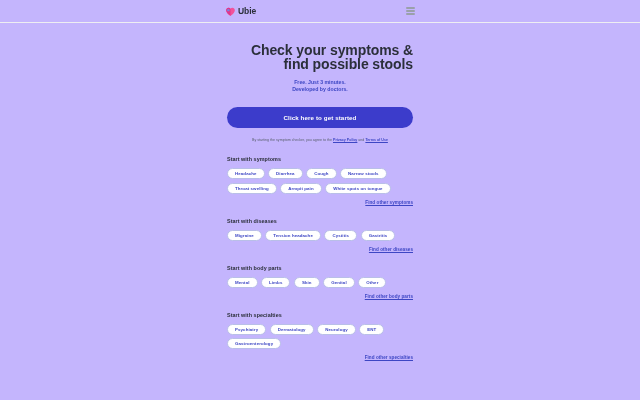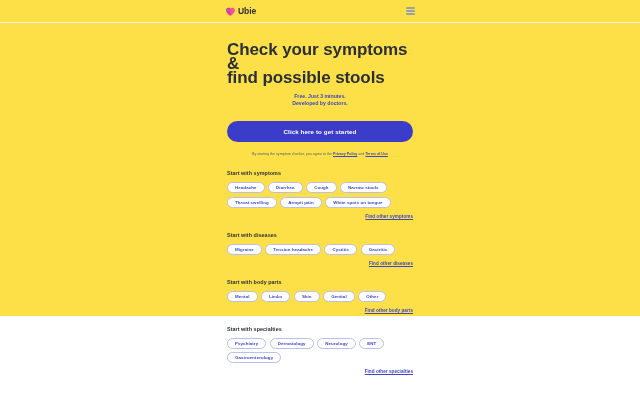--- a/index.html
+++ b/index.html
@@ -13,23 +13,23 @@
 
   body {
     background: #ffffff;
     font-family: "Liberation Sans", sans-serif;
     color: #1f2430;
     -webkit-font-smoothing: antialiased;
   }
 
   .page {
     width: 640px;
-    height: 316px;
+    height: 400px;
     position: relative;
-    background: #fde047;
+    background: #c4b5fd;
   }
 
   
   .site-header {
     height: 23px;
     border-bottom: 1px solid #eeeef2;
     display: flex;
     align-items: center;
     justify-content: center;
   }
@@ -76,24 +76,24 @@
   }
 
   
   .content {
     width: 186px;
     margin: 0 auto;
     padding-top: 20px;
   }
 
   .hero-title {
-    font-size: 17px;
+    font-size: 14px;
     line-height: 14px;
     font-weight: bold;
-    text-align: left;
+    text-align: right;
     color: #2b2f3a;
     letter-spacing: -0.1px;
   }
   .hero-title .line { display: block; }
 
   .hero-sub {
     margin-top: 8px;
     text-align: center;
     font-size: 5.2px;
     line-height: 7px;

